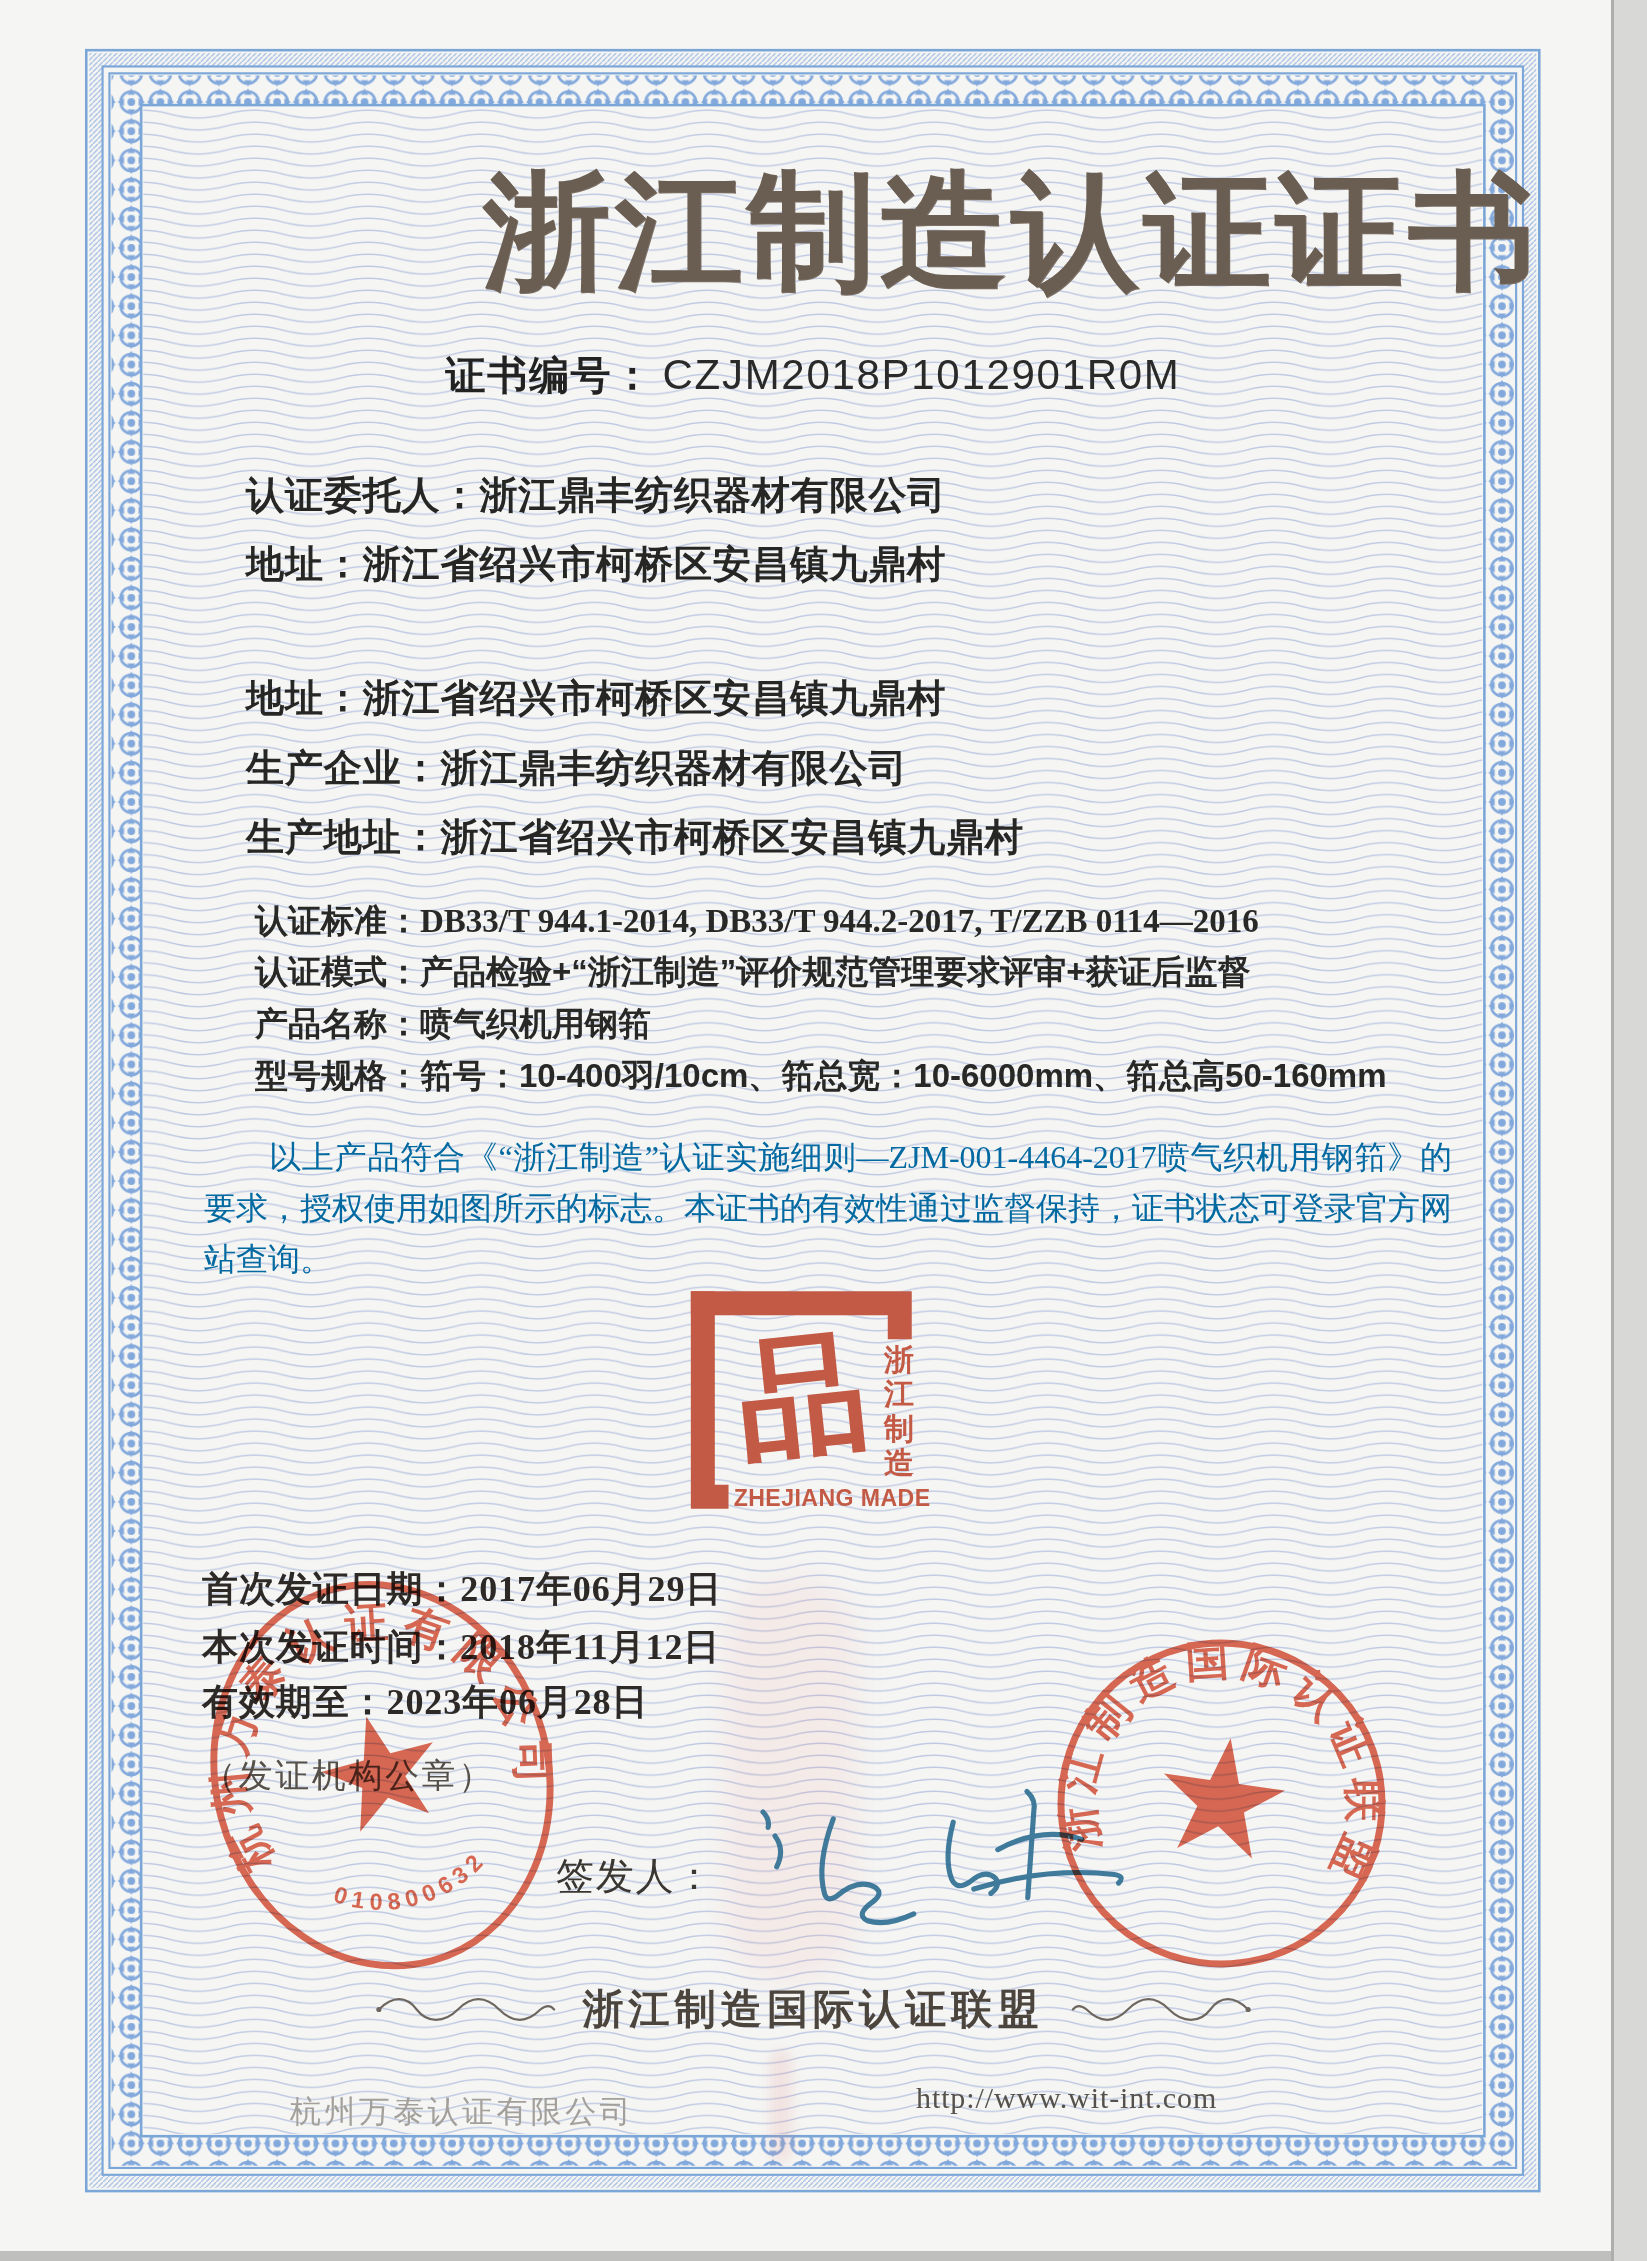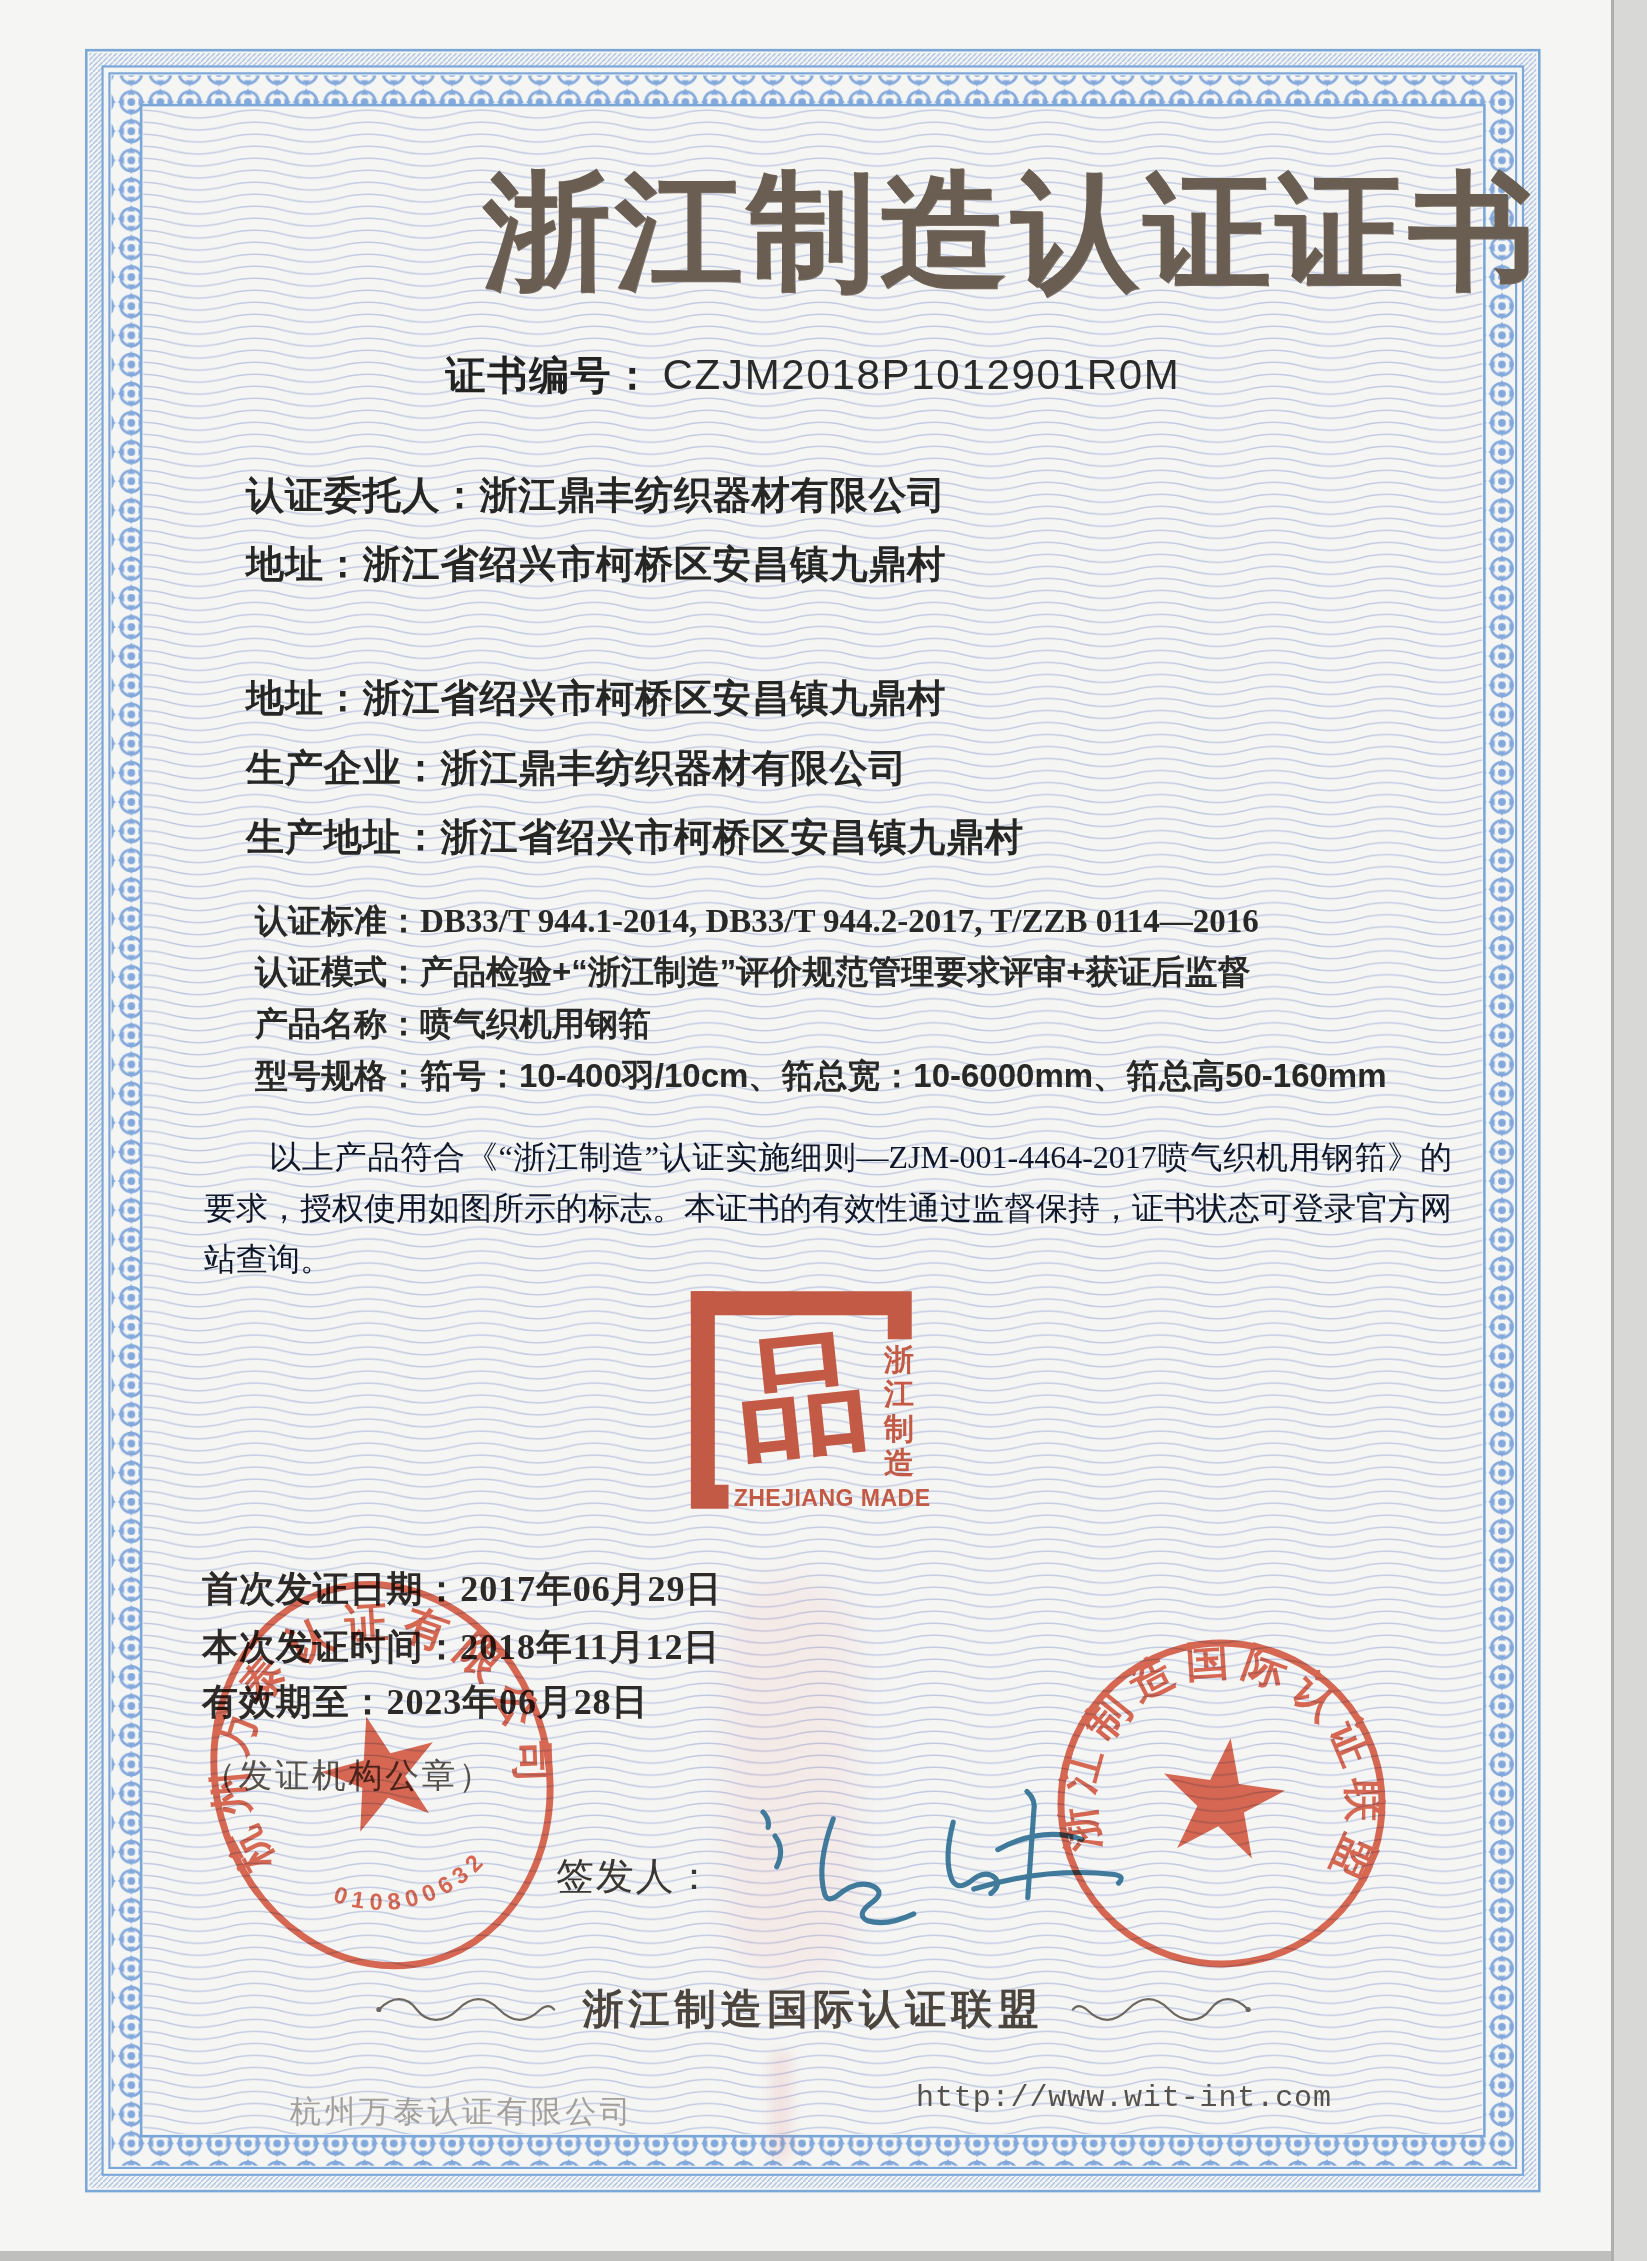--- a/index.html
+++ b/index.html
@@ -16,32 +16,32 @@
          font-family:"Liberation Serif",serif;font-weight:700;font-size:127px;line-height:144px;
          color:#6a5d52;letter-spacing:5.1px;text-shadow:0.9px 0.9px 0 #7c7066;}
   .certno{left:86px;top:348px;width:1454px;display:flex;justify-content:center;align-items:baseline;gap:8.6px;}
   .certno .lbl{font-size:40px;font-weight:700;color:#222;letter-spacing:1.7px;}
   .certno .val{font-size:42px;font-weight:400;color:#2a2a2a;letter-spacing:1.7px;}
 
   .field{left:246px;font-size:38px;font-weight:700;color:#262624;letter-spacing:0.9px;white-space:nowrap;}
   .spec{left:255px;font-size:33px;font-weight:700;color:#282826;letter-spacing:0;white-space:nowrap;}
   .spec .serifval{font-family:"Liberation Serif",serif;font-weight:700;}
   .statement{left:204px;top:1132px;width:1248px;font-family:"Liberation Serif",serif;
-             font-size:32px;line-height:51px;color:#0f172a;text-align:justify;text-indent:65px;}
+             font-size:32px;line-height:51px;color:#0369a1;text-align:justify;text-indent:65px;}
 
   .dateline{left:202px;font-size:36px;color:#2c2926;white-space:nowrap;}
   .dateline .lbl{font-weight:700;letter-spacing:0.9px;}
   .dateline .val{font-family:"Liberation Serif",serif;font-weight:600;letter-spacing:0.9px;}
   .sealnote{left:202px;top:1753px;font-size:34px;color:#55504a;letter-spacing:2.6px;}
   .issuer{left:556px;top:1851px;font-size:38px;color:#3a3631;font-family:"Liberation Serif",serif;letter-spacing:1.7px;}
 
   .alliance-row{left:86px;top:1982px;width:1454px;display:flex;justify-content:center;align-items:center;gap:22px;}
   .alliance-text{font-size:41px;font-weight:700;color:#4b453e;letter-spacing:5.1px;white-space:nowrap;}
   .footer-issuer{left:290px;top:2091px;font-size:31px;color:#a3a09b;letter-spacing:3.4px;}
-  .footer-url{left:916px;top:2081px;font-size:30px;color:#55514c;font-family:Liberation Mono, monospace;letter-spacing:0.9px;}
+  .footer-url{left:916px;top:2081px;font-size:30px;color:#55514c;font-family:Liberation Serif, serif;letter-spacing:0.9px;}
 
   .stamp{mix-blend-mode:multiply;opacity:.92;}
   .bleed{left:726px;top:1578px;width:129px;height:403px;background:rgba(235,140,140,.10);
          border-radius:60px;filter:blur(13.7px);}
   .bleed2{left:770px;top:2050px;width:22px;height:112px;background:rgba(220,120,120,.14);
          border-radius:10.3px;filter:blur(5.1px);}
 </style>
 </head>
 <body>
 

